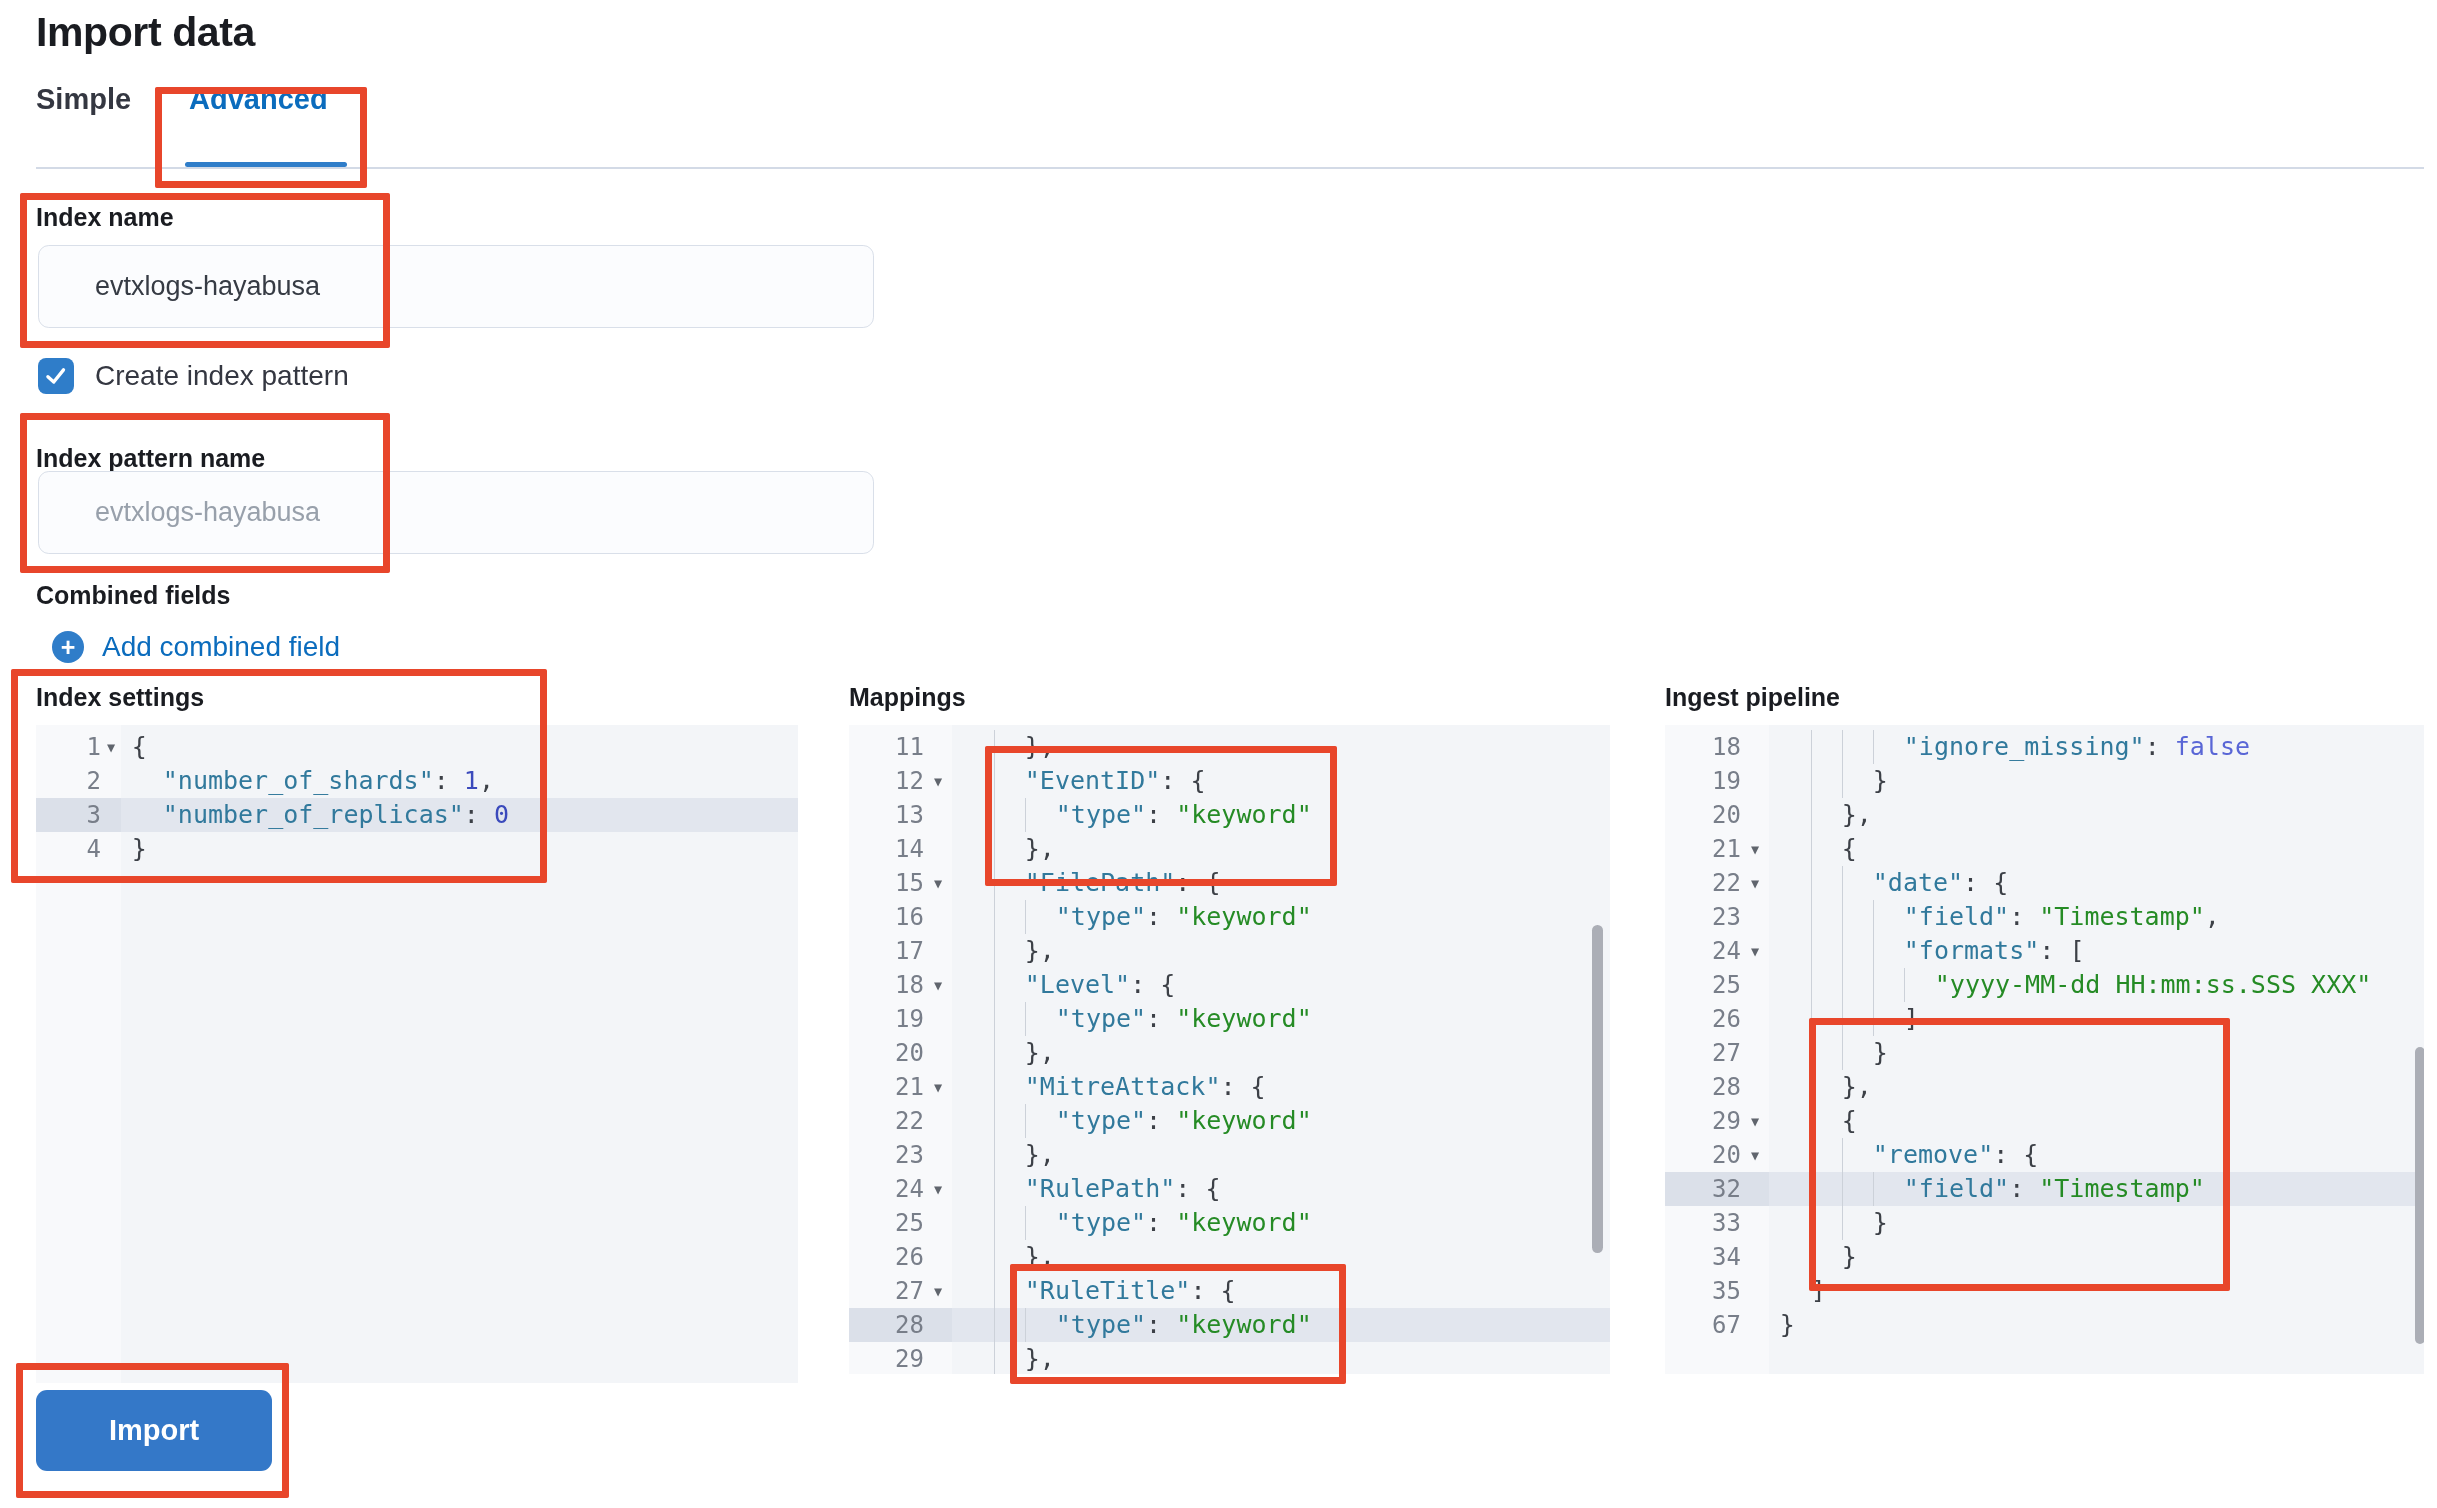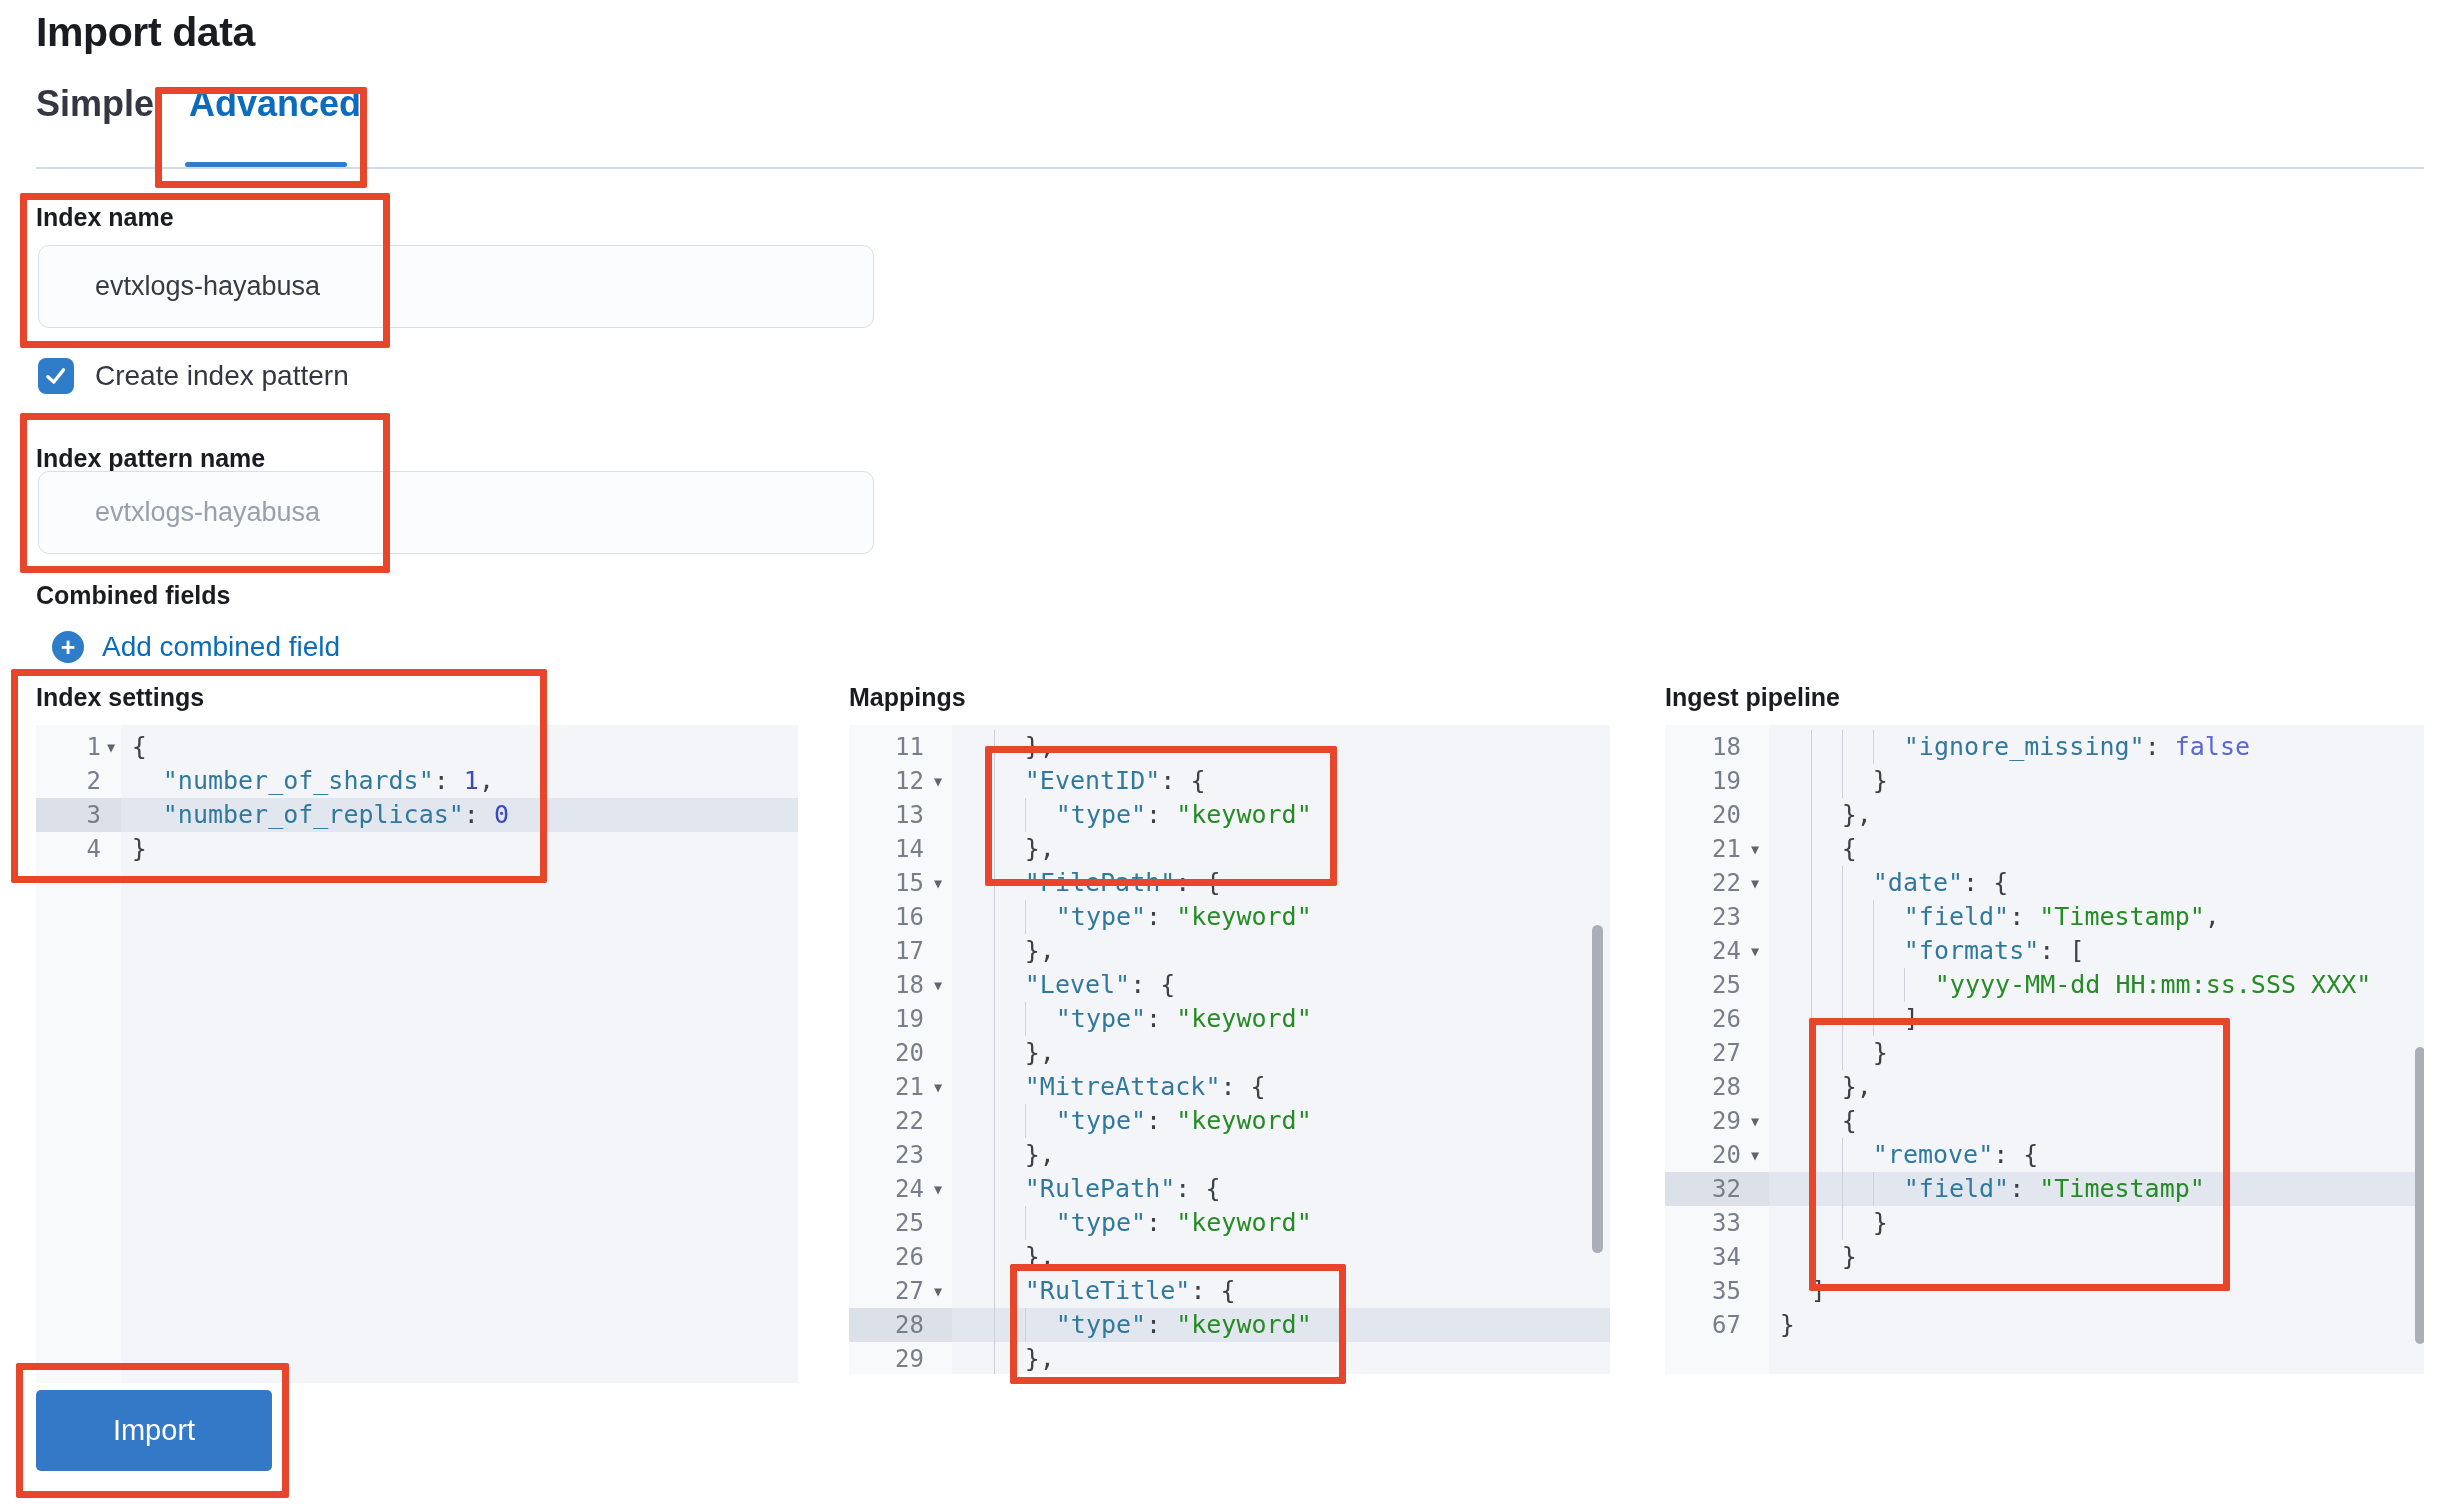--- a/index.html
+++ b/index.html
@@ -12,21 +12,21 @@
     --code-number:#3b4abc;
     --code-boolean:#5966d6;
   }
   *{box-sizing:border-box;margin:0;padding:0}
   html,body{background:#fff}
   body{font-family:"Liberation Sans",sans-serif;color:#363b44}
   .canvas{position:relative;width:2424px;height:1508px;background:#fff;overflow:hidden}
 
   .page-title{position:absolute;left:36px;top:9px;font-size:41px;font-weight:700;color:#1a1c21;letter-spacing:-0.4px}
 
-  .tab{position:absolute;top:83px;font-size:36px;font-weight:700;color:#343741;cursor:pointer}
+  .tab{position:absolute;top:83px;font-size:29px;font-weight:700;color:#343741;cursor:pointer}
   .tab.simple{left:36px}
   .tab.advanced{left:189px;color:var(--link-blue)}
   .tab-underline{position:absolute;left:185px;top:162px;width:162px;height:5.4px;background:var(--checkbox-blue);border-radius:2.7px;z-index:2}
   .divider{position:absolute;left:36px;right:0;top:167px;height:1.8px;background:#d3dae6}
 
   .field-label{position:absolute;left:36px;font-size:25px;font-weight:700;color:#1a1c21}
   .text-input{position:absolute;left:38px;width:836px;height:83px;border:1.8px solid #d9dfe9;border-radius:10.8px;
     background:#fbfcfe;font-family:"Liberation Sans",sans-serif;font-size:27px;color:#363b44;padding:0 27px 0 56px;outline:none}
   .text-input::placeholder{color:#98a0ab}
 
@@ -56,22 +56,22 @@
   .t-n{color:var(--code-number)}
   .t-b{color:var(--code-boolean)}
   .t-p{color:#3c4047}
 
   #ed-settings{left:36px;width:762px;height:658px;--gw:85px;--numw:65px}
   #ed-mappings{left:849px;width:761px;height:649px;--gw:103px;--numw:75px}
   #ed-ingest{left:1665px;width:773px;height:649px;--gw:104px;--numw:76px}
 
   .vscroll{position:absolute;width:10.8px;border-radius:5.4px;background:#abaeb6;z-index:3;cursor:pointer}
 
-  .import-btn{position:absolute;left:36px;top:1390px;width:236px;height:81px;border:none;border-radius:5px;
-    background:var(--primary-blue);color:#fff;font-family:"Liberation Sans",sans-serif;font-size:29px;font-weight:400;cursor:pointer}
+  .import-btn{position:absolute;left:36px;top:1390px;width:236px;height:81px;border:none;border-radius:11px;
+    background:var(--primary-blue);color:#fff;font-family:"Liberation Sans",sans-serif;font-size:29px;font-weight:700;cursor:pointer}
 
   .anno{position:absolute;border:7.2px solid var(--annotation-red);border-radius:1.8px;pointer-events:none;z-index:10}
 </style>
 </head>
 <body>
 
 <div class="canvas">
 
   <div class="page-title">Import data</div>
 

